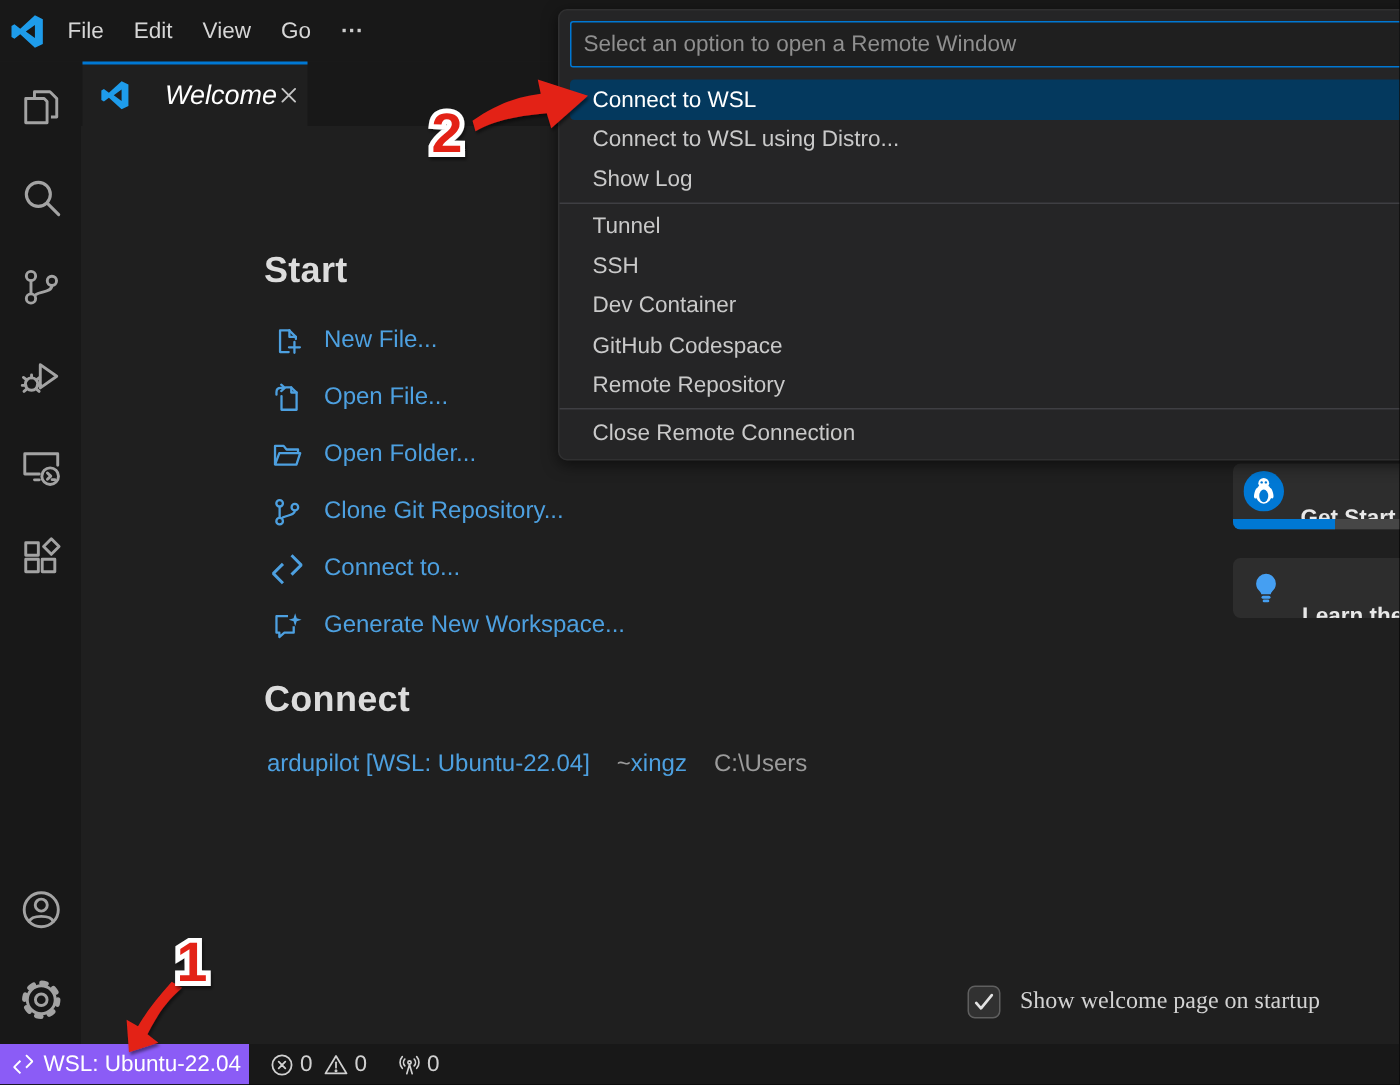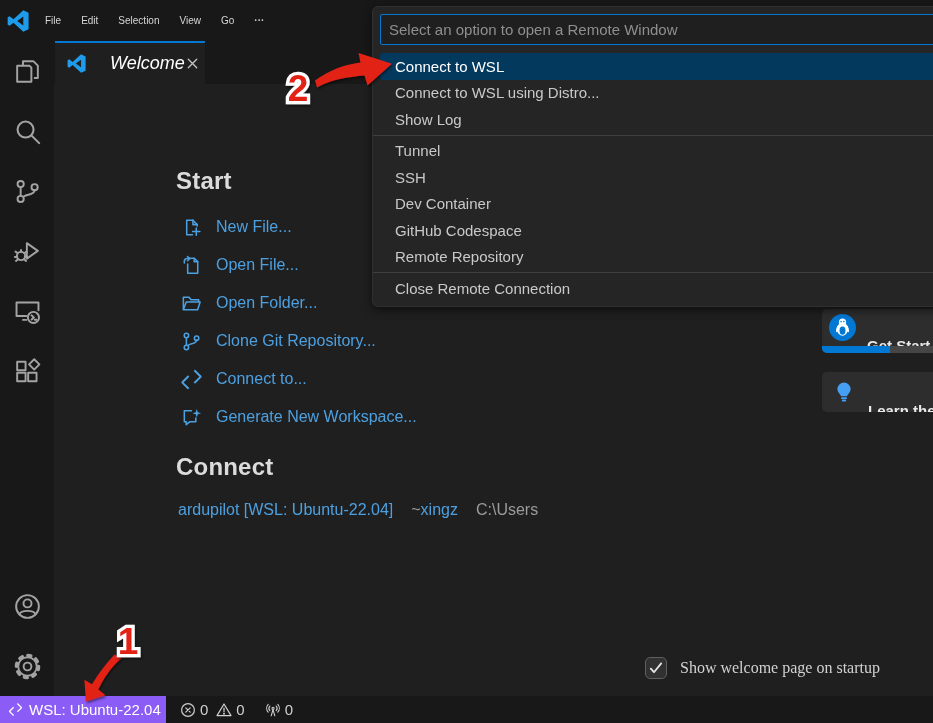--- a/index.html
+++ b/index.html
@@ -9,21 +9,21 @@
     position:relative; width:933px; height:723px; overflow:hidden;
     background:#1f1f1f; color:#cccccc; font-size:15px;
   }
   
   .titlebar {
     position:absolute; left:0; top:0; width:933px; height:41px;
     background:#181818; display:flex; align-items:center;
   }
   .titlebar .logo { margin-left:7px; width:22px; height:22px; display:block; }
   .menubar { display:flex; margin-left:6px; height:100%; align-items:center; }
-  .menu-item { padding:0 10px; color:#d6d6d6; font-size:10px; line-height:41px; cursor:default; }
+  .menu-item { padding:0 10px; color:#d6d6d6; font-size:15px; line-height:41px; cursor:default; }
   .menu-item.more { letter-spacing:0; color:#cccccc; font-weight:bold; }
   
   .activitybar {
     position:absolute; left:0; top:41px; width:54px; height:655px;
     background:#181818; display:flex; flex-direction:column;
   }
   .ab-item { width:54px; height:60px; display:flex; align-items:center; justify-content:center; color:#a3a3a3; }
   .ab-item svg { width:31px; height:31px; }
   .ab-spacer { flex:1; }
   
@@ -116,21 +116,20 @@
 
 <div id="window">
 
   <header class="titlebar">
     <svg class="logo" viewBox="0 0 100 100">
       <path fill="#1e9ceb" fill-rule="evenodd" d="M74 1 L98 12.5 V87.5 L74 99 L29.5 58.5 L12 72 L3 67 V33 L12 28 L29.5 41.5 Z M74 30 L46.5 50 L74 70 Z"></path>
     </svg>
     <nav class="menubar">
       <div class="menu-item">File</div>
       <div class="menu-item">Edit</div>
-      <div class="menu-item">Selection</div>
       <div class="menu-item">View</div>
       <div class="menu-item">Go</div>
       <div class="menu-item more">···</div>
     </nav>
   </header>
 
   <aside class="activitybar">
     <div class="ab-item">
       <svg viewBox="0 0 24 24" fill="none" stroke="currentColor" stroke-width="1.5" stroke-linejoin="round">
         <path d="M8.5 7 V4 h8 l3.5 3.5 V17 h-3"></path>

